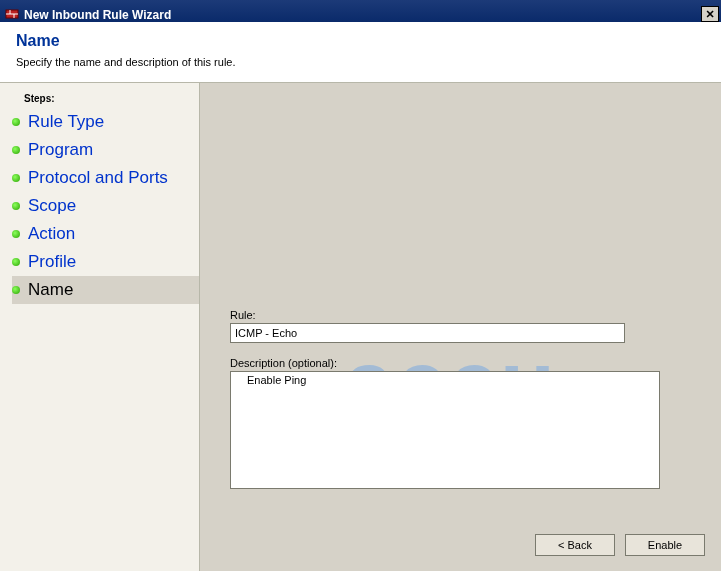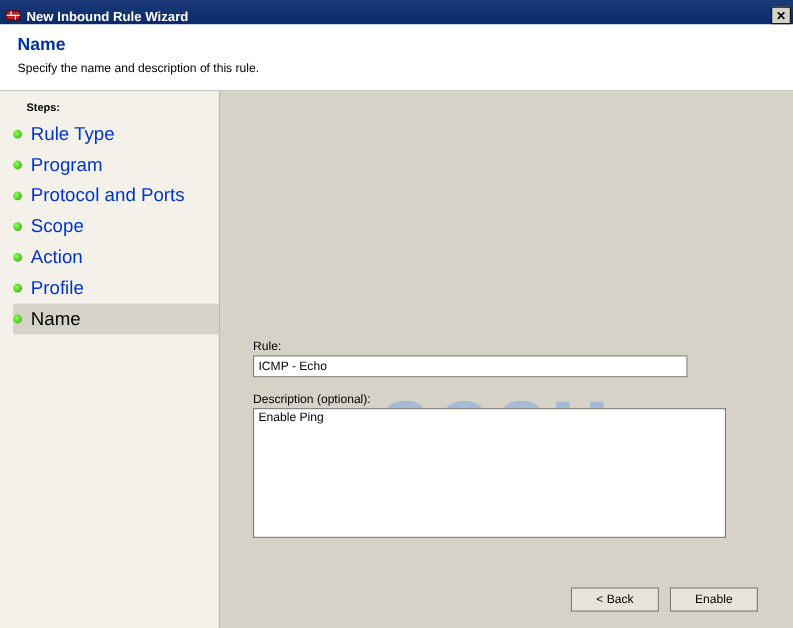--- a/index.html
+++ b/index.html
@@ -123,21 +123,21 @@
     font-size:11px;
     padding: 1px 4px;
   }
   textarea.desc-field {
     width: 430px;
     height: 118px;
     border:1px solid #7a7a6e;
     background:#fff;
     font-family: inherit;
     font-size:11px;
-    padding: 2px 4px;
+    padding: 2px 16px;
     resize: none;
   }
 
   
   .watermark {
     position:absolute;
     left: -10px; right: 0;
     top: 160px;
     text-align:center;
     pointer-events:none;
@@ -157,21 +157,21 @@
     letter-spacing: 22px;
     margin-top: 6px;
     font-weight: 400;
   }
   .content > * { position:relative; z-index:1; }
 
   
   .button-row {
     position:absolute;
     bottom: 18px;
-    right: 32px;
+    right: 16px;
     display:flex;
     gap: 10px;
     align-items:center;
     z-index:2;
   }
   button.wiz-btn {
     width: 80px;
     height: 22px;
     font-family: inherit;
     font-size:11px;

